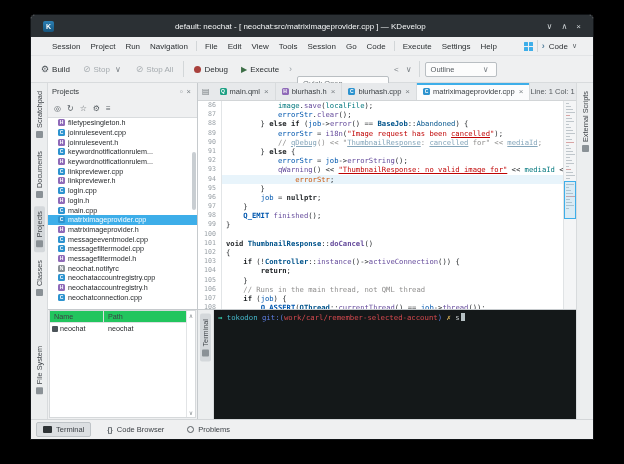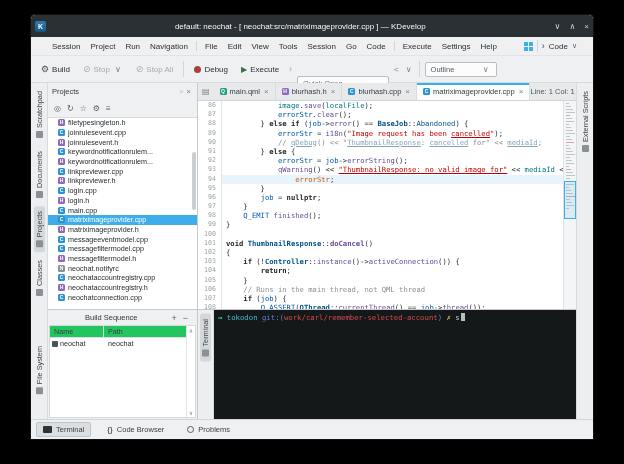--- a/index.html
+++ b/index.html
@@ -1,20 +1,20 @@
 <!DOCTYPE html>
 <html><head>
 <meta charset="utf-8">
 <style>
   *{box-sizing:border-box;margin:0;padding:0;}
   html,body{width:624px;height:464px;overflow:hidden;background:#000;font-family:"Liberation Sans","DejaVu Sans",sans-serif;}
   .stage{position:relative;width:624px;height:464px;background:#000;}
   .window{position:absolute;left:30px;top:14px;width:564px;height:426px;display:flex;flex-direction:column;border-radius:5px 5px 0 0;overflow:hidden;background:#eff0f1;border:1px solid #101316;}
   
-  .titlebar{height:22px;background:#2b3034;display:flex;align-items:center;padding:0 4px;flex-shrink:0;}
+  .titlebar{height:22px;background:#2b3034;display:flex;align-items:center;padding:0 12px;flex-shrink:0;}
   .appicon{width:11px;height:11px;border-radius:2px;background:linear-gradient(#2b7fb4,#16557d);color:#fff;font-size:7px;font-weight:bold;display:flex;align-items:center;justify-content:center;flex-shrink:0;}
   .title{flex:1;text-align:center;font-size:8px;color:#f4f6f7;white-space:nowrap;overflow:hidden;text-overflow:ellipsis;}
   .winbtns{display:flex;gap:9px;color:#ced3d6;font-size:8px;flex-shrink:0;}
   .winbtns span{cursor:default;}
   
   .menubar{height:19px;display:flex;align-items:center;padding:0 16px;font-size:8px;color:#2b2f32;border-bottom:1px solid #e2e4e6;flex-shrink:0;}
   .menu-item{padding:2px 5px;border-radius:2px;white-space:nowrap;}
   .menu-sep{width:1px;height:10px;background:#d2d6d8;margin:0 3px;}
   .menubar-right{margin-left:auto;display:flex;align-items:center;gap:4px;}
   .gridicon{display:grid;grid-template-columns:4px 4px;grid-gap:1px;}
@@ -97,21 +97,21 @@
   .tk-stru{color:#bf0303;text-decoration:underline;}
   .tk-com{color:#8f8e8d;}
   .tk-comu{color:#84a5ba;text-decoration:underline;}
   .tk-fn{color:#644a9b;}
   .tk-fnd{color:#644a9b;font-weight:bold;}
   .tk-ty{color:#00538b;font-weight:bold;}
   .tk-en{color:#00538b;}
   .tk-mem{color:#0057ae;}
   .tk-mem2{color:#ca5a11;}
   .tk-lv{color:#00777d;}
-  .tk-mac{color:#0057ae;font-weight:normal;}
+  .tk-mac{color:#0057ae;font-weight:bold;}
   .minimap{position:absolute;right:0;top:0;bottom:0;width:13px;background:#f4f5f6;border-left:1px solid #e0e3e5;padding:2px 2px;}
   .mmbar{height:1px;margin-bottom:2px;background:#bfc6cb;}
   .mmview{position:absolute;left:0;right:0;top:80px;height:38px;border:1px solid #3daee9;background:rgba(61,174,233,0.14);}
   
   .termzone{height:110px;display:flex;border-top:1px solid #c6cacd;flex-shrink:0;}
   .termstrip{width:16px;background:#eceeef;border-right:1px solid #d8dbdd;display:flex;flex-direction:column;align-items:center;padding-top:4px;}
   .termbody{flex:1;background:#141819;padding:3px 4px;font-family:"DejaVu Sans Mono",monospace;font-size:7.3px;color:#c9ced1;overflow:hidden;}
   .t-arrow{color:#36c9a7;font-weight:bold;}
   .t-cwd{color:#45b7c9;}
   .t-git{color:#5d7ee0;}
@@ -322,25 +322,20 @@
               <span class="ficon f-h">H</span>
               <span class="tlabel">neochataccountregistry.h</span>
             </div>
             <div class="titem">
               <span class="ficon f-cpp">C</span>
               <span class="tlabel">neochatconnection.cpp</span>
             </div>
             <div class="treescroll"></div>
         </div>
         <div class="bseq">
-          <div class="bshead">
-            <span class="bstitle">Build Sequence</span>
-            <span class="bsbtn">+</span>
-            <span class="bsbtn">−</span>
-          </div>
           <div class="bsbody">
             <div class="bstable">
               <div class="bscols">
                 <span class="bscol1">Name</span>
                 <span class="bscol2">Path</span>
               </div>
               <div>
                   <div class="bsrow">
                     <span class="bsname">
                       <span class="bsicon"></span>

